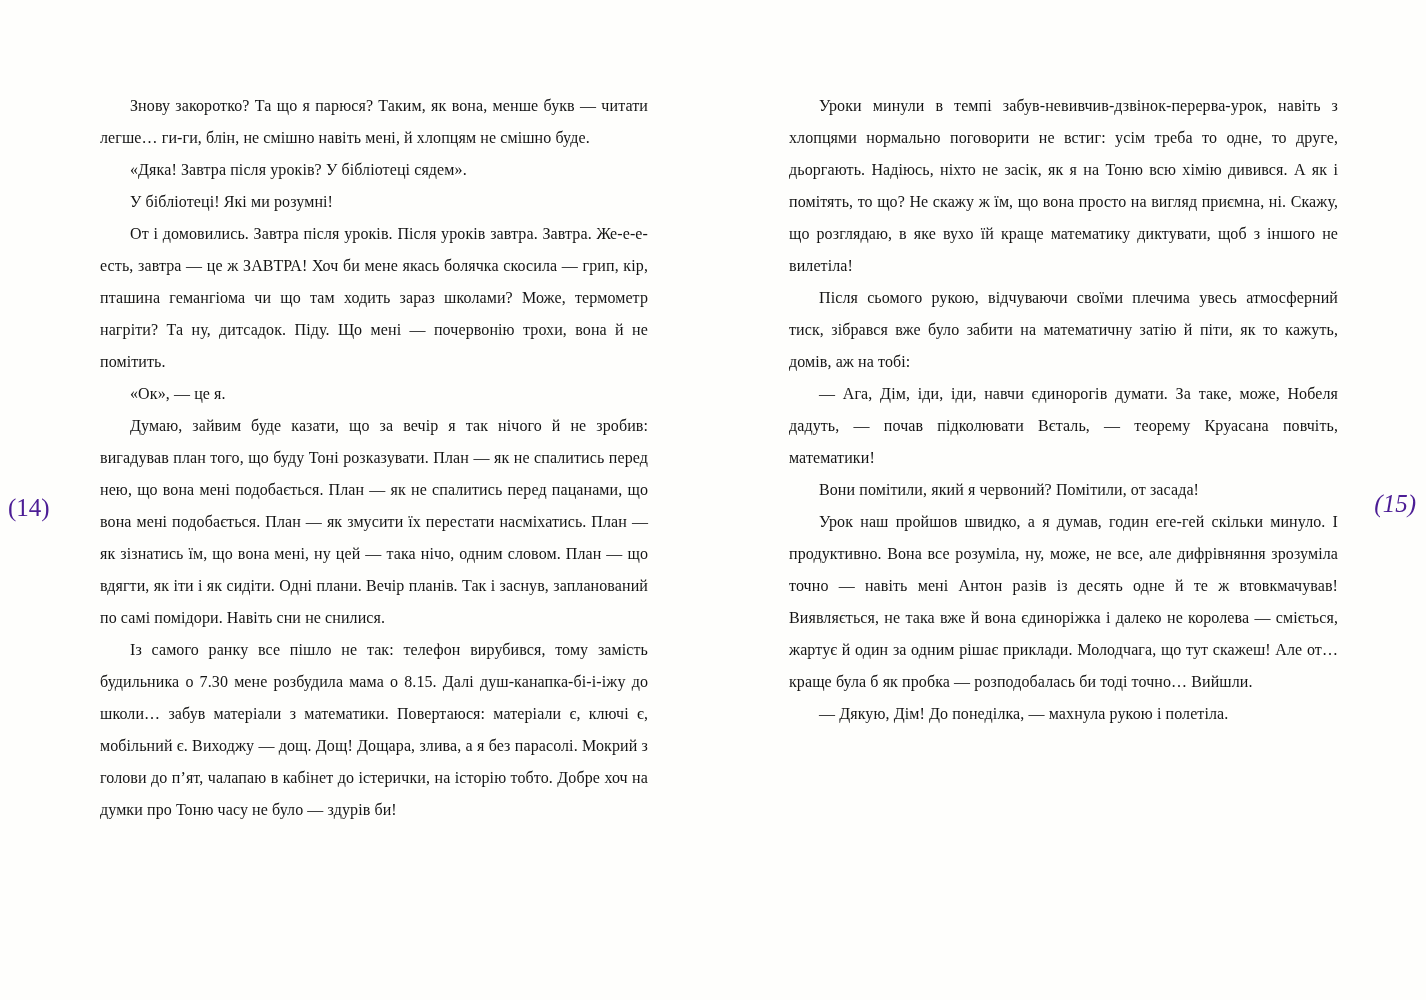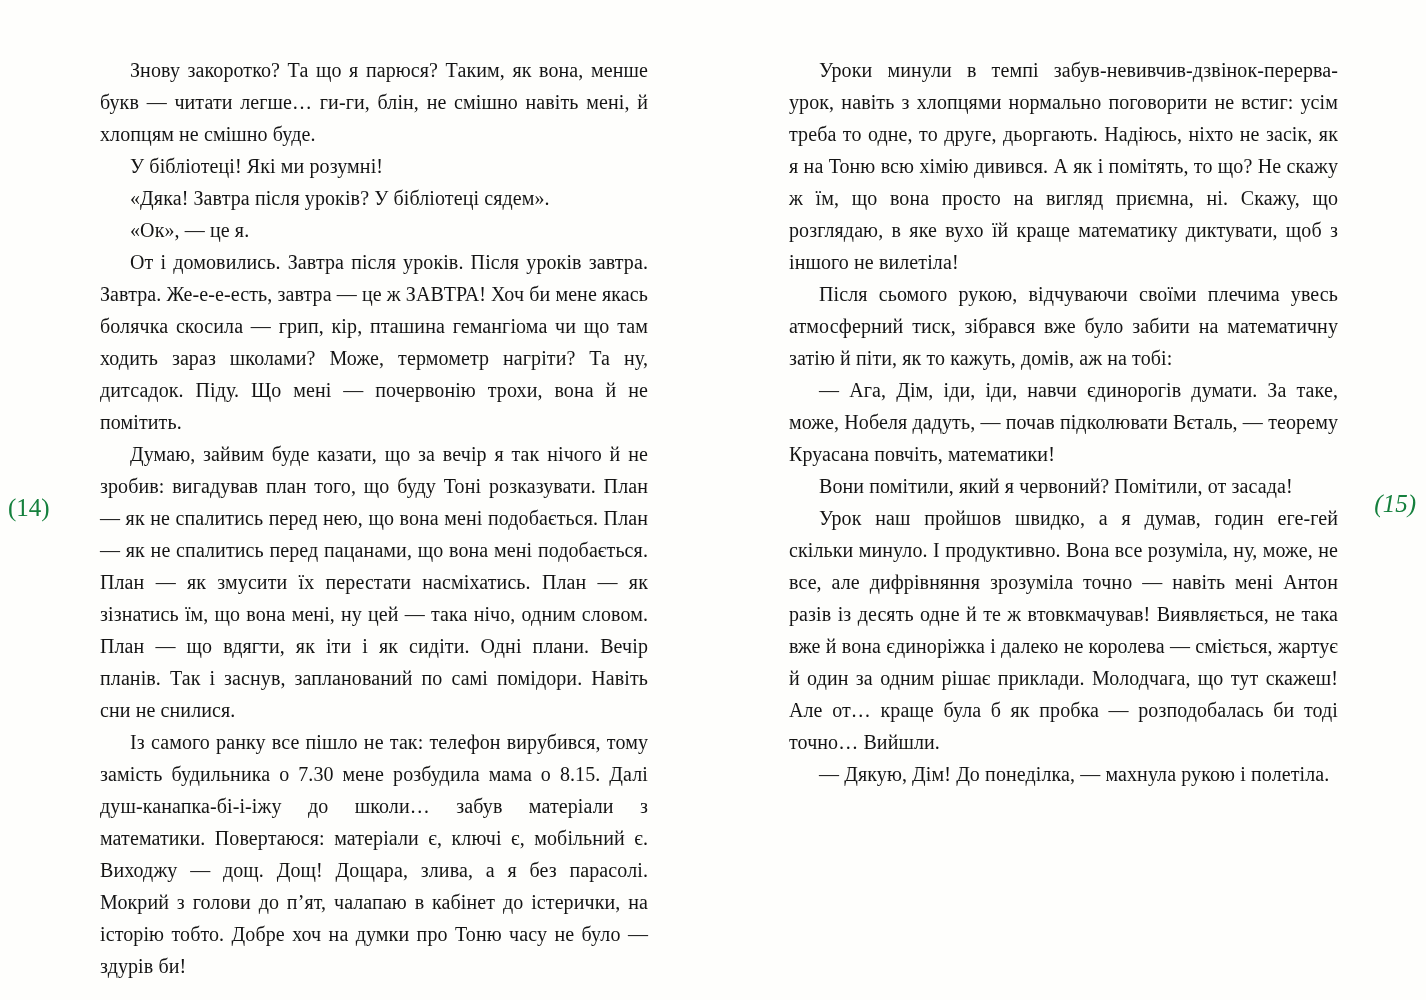--- a/index.html
+++ b/index.html
@@ -22,58 +22,59 @@
   .page-left {
     left: 100px;
     width: 548px;
   }
   .page-right {
     left: 789px;
     width: 549px;
   }
   .text-block {
     padding-top: 54px;
-    font-size: 20px;
+    font-size: 16px;
     line-height: 32px;
     text-align: justify;
     letter-spacing: 0.1px;
+    margin-top: 36px;
   }
   .text-block p {
     margin: 0;
     text-indent: 30px;
   }
   .page-num {
     position: absolute;
     font-size: 25px;
     top: 494px;
-    color: #15803d;
+    color: #4c1d95;
     white-space: nowrap;
     text-align: center;
   }
   .page-num-left {
     left: 8px;
   }
   .page-num-right {
     right: 10px;
     top: 490px;
     font-style: italic;
   }
 </style>
 </head>
 <body>
 
 <div class="page-num page-num-left">(14)</div>
 
 <div class="page page-left">
   <div class="text-block">
     <p>Знову закоротко? Та що я парюся? Таким, як вона, менше букв — читати легше… ги-ги, блін, не смішно навіть мені, й хлопцям не смішно буде.</p>
+    <p>«Дяка! Завтра після уроків? У бібліотеці сядем».</p>
     <p>У бібліотеці! Які ми розумні!</p>
-    <p>«Дяка! Завтра після уроків? У бібліотеці сядем».</p>
+    <p>От і домовились. Завтра після уроків. Після уроків завтра. Завтра. Же-е-е-есть, завтра — це ж ЗАВТРА! Хоч би мене якась болячка скосила — грип, кір, пташина гемангіома чи що там ходить зараз школами? Може, термометр нагріти? Та ну, дитсадок. Піду. Що мені — почервонію трохи, вона й не помітить.</p>
     <p>«Ок», — це я.</p>
-    <p>От і домовились. Завтра після уроків. Після уроків завтра. Завтра. Же-е-е-есть, завтра — це ж ЗАВТРА! Хоч би мене якась болячка скосила — грип, кір, пташина гемангіома чи що там ходить зараз школами? Може, термометр нагріти? Та ну, дитсадок. Піду. Що мені — почервонію трохи, вона й не помітить.</p>
     <p>Думаю, зайвим буде казати, що за вечір я так нічого й не зробив: вигадував план того, що буду Тоні розказувати. План — як не спалитись перед нею, що вона мені подобається. План — як не спалитись перед пацанами, що вона мені подобається. План — як змусити їх перестати насміхатись. План — як зізнатись їм, що вона мені, ну цей — така нічо, одним словом. План — що вдягти, як іти і як сидіти. Одні плани. Вечір планів. Так і заснув, запланований по самі помідори. Навіть сни не снилися.</p>
     <p>Із самого ранку все пішло не так: телефон вирубився, тому замість будильника о 7.30 мене розбудила мама о 8.15. Далі душ-канапка-бі-і-іжу до школи… забув матеріали з математики. Повертаюся: матеріали є, ключі є, мобільний є. Виходжу — дощ. Дощ! Дощара, злива, а я без парасолі. Мокрий з голови до п’ят, чалапаю в кабінет до істерички, на історію тобто. Добре хоч на думки про Тоню часу не було — здурів би!</p>
   </div>
 </div>
 
 <div class="page page-right">
   <div class="text-block">
     <p>Уроки минули в темпі забув-невивчив-дзвінок-перерва-урок, навіть з хлопцями нормально поговорити не встиг: усім треба то одне, то друге, дьоргають. Надіюсь, ніхто не засік, як я на Тоню всю хімію дивився. А як і помітять, то що? Не скажу ж їм, що вона просто на вигляд приємна, ні. Скажу, що розглядаю, в яке вухо їй краще математику диктувати, щоб з іншого не вилетіла!</p>
     <p>Після сьомого рукою, відчуваючи своїми плечима увесь атмосферний тиск, зібрався вже було забити на математичну затію й піти, як то кажуть, домів, аж на тобі:</p>
     <p>— Ага, Дім, іди, іди, навчи єдинорогів думати. За таке, може, Нобеля дадуть, — почав підколювати Вєталь, — теорему Круасана повчіть, математики!</p>

